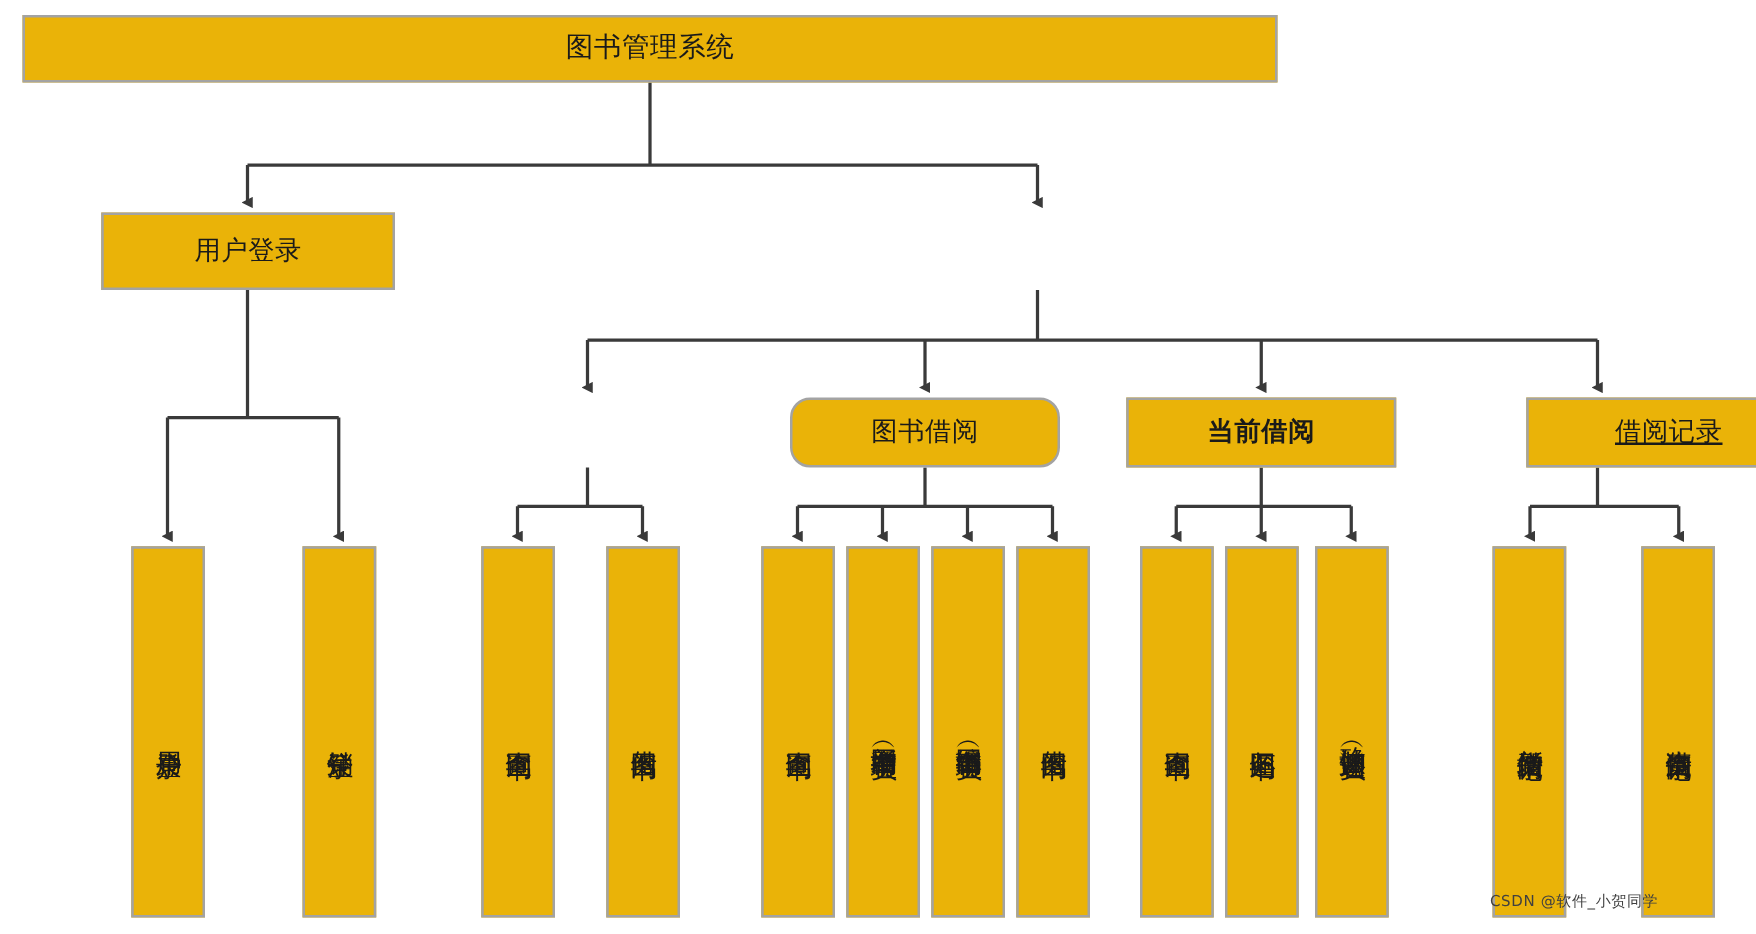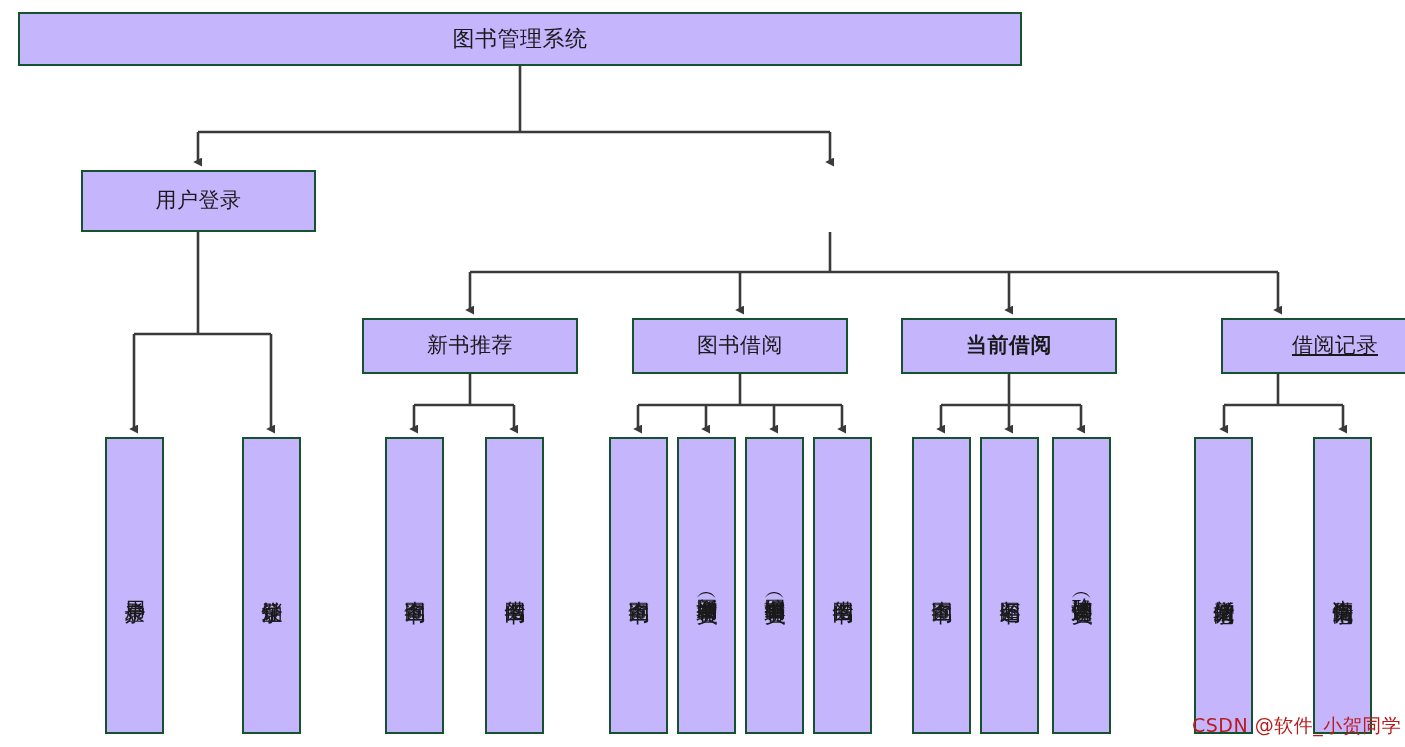--- a/index.html
+++ b/index.html
@@ -21,22 +21,22 @@
   #edge-layer {
     position: absolute;
     left: 0;
     top: 0;
     width: 1405px;
     height: 747px;
   }
   .node {
     position: absolute;
     box-sizing: border-box;
-    background: #c4b5fd;
-    border: 2px solid #14532d;
+    background: #eab308;
+    border: 2px solid #a3a3a3;
     display: flex;
     align-items: center;
     justify-content: center;
     color: #1a1a1a;
     z-index: 2;
   }
   .node .label {
     display: block;
     text-align: center;
     line-height: 1.12;
@@ -51,22 +51,22 @@
     text-orientation: upright;
     font-size: 21px;
     letter-spacing: 1px;
     line-height: 1.1;
   }
   .node.root .label {
     font-size: 22px;
   }
   .watermark {
     position: absolute;
-    color: #b91c1c;
-    font-size: 19px;
+    color: #404040;
+    font-size: 12px;
     letter-spacing: 0.5px;
     white-space: nowrap;
     z-index: 5;
     font-family: "DejaVu Sans", "Liberation Sans", sans-serif;
   }
 </style>
 </head>
 <body>
 
 <div id="diagram-root">
@@ -122,24 +122,21 @@
   </svg>
 
   <div class="node horizontal root" style="left:18px; top:12px; width:1004px; height:54px;">
     <span class="label">图书管理系统</span>
   </div>
 
   <div class="node horizontal" style="left:81px; top:170px; width:235px; height:62px;">
     <span class="label">用户登录</span>
   </div>
 
-  <div class="node horizontal" style="left:362px; top:318px; width:216px; height:56px;">
-    <span class="label">新书推荐</span>
-  </div>
-  <div class="node horizontal" style="left:632px; top:318px; width:216px; height:56px;">
+  <div class="node horizontal" style="left:632px; top:318px; width:216px; height:56px;border-radius:16px;">
     <span class="label">图书借阅</span>
   </div>
   <div class="node horizontal" style="left:901px; top:318px; width:216px; height:56px;font-weight:bold;">
     <span class="label">当前借阅</span>
   </div>
   <div class="node horizontal" style="left:1221px; top:318px; width:228px; height:56px;text-decoration:underline;">
     <span class="label">借阅记录</span>
   </div>
 
   <div class="node vertical" style="left:105px; top:437px; width:59px; height:297px;">

